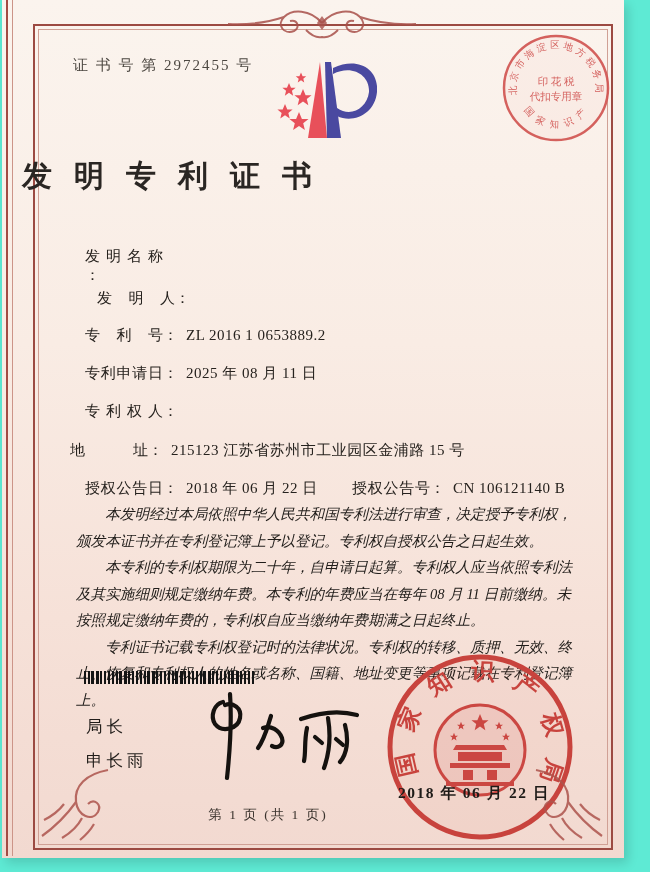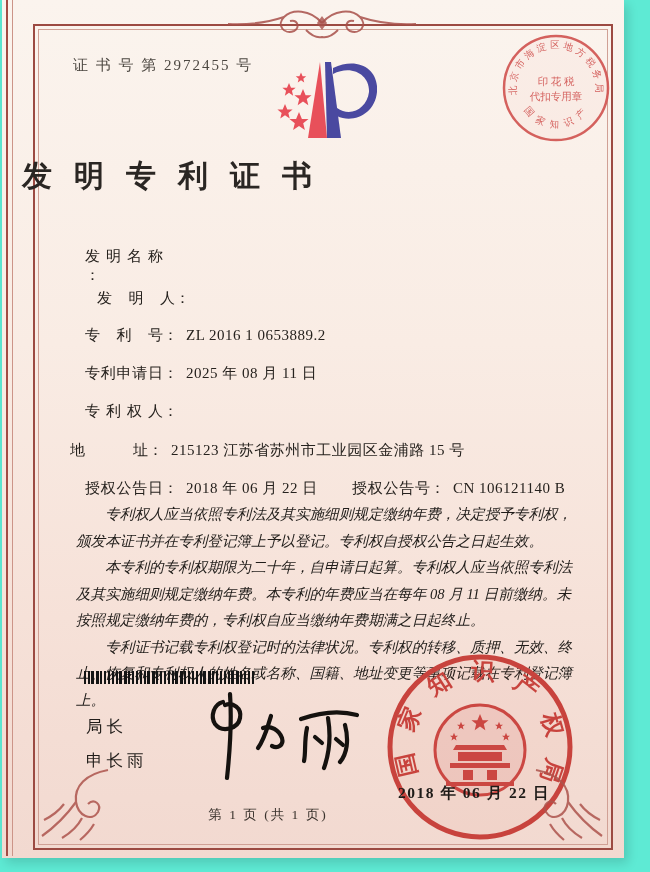--- a/index.html
+++ b/index.html
@@ -127,21 +127,21 @@
       <span class="colon">：</span>
     <span class="val">2018 年 06 月 22 日</span>
   </div>
   <div class="row" style="top:479px;left:352px;">
     <span class="lbl">授权公告号</span>
       <span class="colon">：</span>
     <span class="val">CN 106121140 B</span>
   </div>
 
   <div class="body-text">
-    <p>专利权人应当依照专利法及其实施细则规定缴纳年费，决定授予专利权，颁发本证书并在专利登记簿上予以登记。专利权自授权公告之日起生效。</p>
+    <p>本发明经过本局依照中华人民共和国专利法进行审查，决定授予专利权，颁发本证书并在专利登记簿上予以登记。专利权自授权公告之日起生效。</p>
     <p>本专利的专利权期限为二十年，自申请日起算。专利权人应当依照专利法及其实施细则规定缴纳年费。本专利的年费应当在每年 08 月 11 日前缴纳。未按照规定缴纳年费的，专利权自应当缴纳年费期满之日起终止。</p>
     <p>专利证书记载专利权登记时的法律状况。专利权的转移、质押、无效、终止、恢复和专利权人的姓名或名称、国籍、地址变更等事项记载在专利登记簿上。</p>
   </div>
 
   <div class="barcode"></div>
 
   <div class="director-title">局长</div>
   <div class="director-name">申长雨</div>
 
   <svg class="signature" width="190" height="95" viewBox="0 0 190 95">

